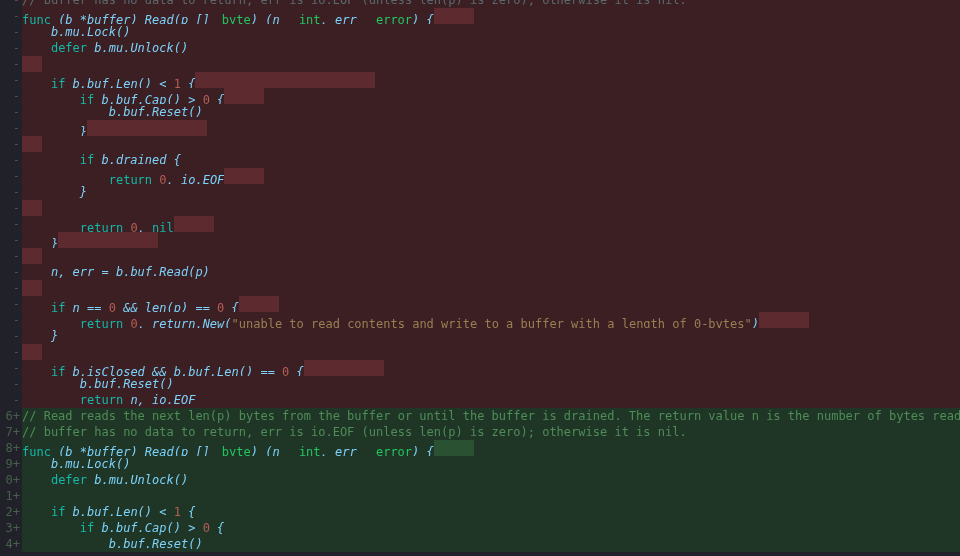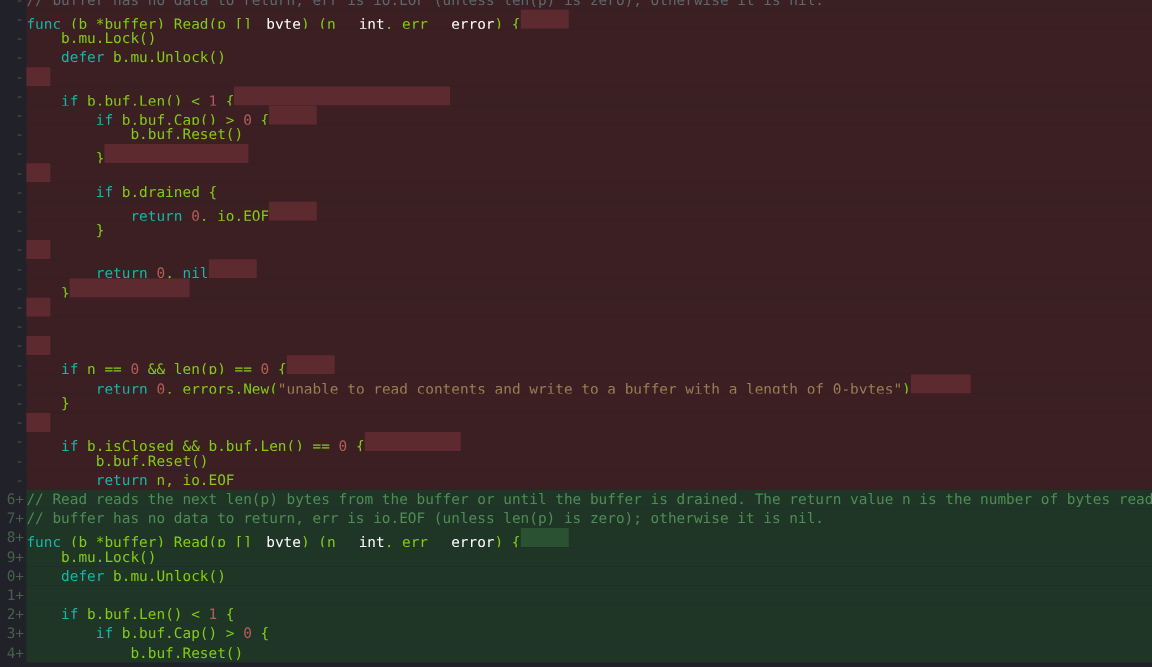--- a/index.html
+++ b/index.html
@@ -45,22 +45,22 @@
     display: inline-block;
     background: #5c2a2f;
     height: 16px;
     line-height: 16px;
   }
   .add .hl {
     background: #2a5232;
   }
   .tok-comment { color: #5a6a6e; }
   .tok-keyword { color: #14b8a6; }
-  .tok-ident   { color: #84cc16; }
-  .tok-type    { color: #ffffff; padding-left: 12px; }
+  .tok-ident   { color: #7dd3fc; font-style: italic; }
+  .tok-type    { color: #22c55e; padding-left: 12px; }
   .tok-string  { color: #9b7f53; }
   .tok-num     { color: #b55e57; }
   .add .tok-comment { color: #4f8c57; }
   .halfcut { margin-top: -8px; } 
 </style>
 </head>
 <body>
 
 <div class="editor">
 
@@ -144,36 +144,36 @@
     <span class="content del"><span>    </span><span class="tok-ident">}</span><span class="hl" style="width: 100px;"></span></span>
   </div>
 
   <div class="line">
     <span class="gutter del"><span>-</span></span>
     <span class="content del"><span class="hl" style="width: 20px;"></span></span>
   </div>
 
   <div class="line">
     <span class="gutter del"><span>-</span></span>
-    <span class="content del"><span>    </span></span>
+    <span class="content del"><span>    </span><span class="tok-ident">n, err = b.buf.Read(p)</span></span>
   </div>
 
   <div class="line">
     <span class="gutter del"><span>-</span></span>
     <span class="content del"><span class="hl" style="width: 20px;"></span></span>
   </div>
 
   <div class="line">
     <span class="gutter del"><span>-</span></span>
     <span class="content del"><span>    </span><span class="tok-keyword">if</span><span class="tok-ident"> n == </span><span class="tok-num">0</span><span class="tok-ident"> &amp;&amp; len(p) == </span><span class="tok-num">0</span><span class="tok-ident"> {</span><span class="hl" style="width: 40px;"></span></span>
   </div>
 
   <div class="line">
     <span class="gutter del"><span>-</span></span>
-    <span class="content del"><span>        </span><span class="tok-keyword">return</span> <span class="tok-num">0</span><span class="tok-ident">, errors.New(</span><span class="tok-string">"unable to read contents and write to a buffer with a length of 0-bytes"</span><span class="tok-ident">)</span><span class="hl" style="width: 50px;"></span></span>
+    <span class="content del"><span>        </span><span class="tok-keyword">return</span> <span class="tok-num">0</span><span class="tok-ident">, return.New(</span><span class="tok-string">"unable to read contents and write to a buffer with a length of 0-bytes"</span><span class="tok-ident">)</span><span class="hl" style="width: 50px;"></span></span>
   </div>
 
   <div class="line">
     <span class="gutter del"><span>-</span></span>
     <span class="content del"><span>    </span><span class="tok-ident">}</span></span>
   </div>
 
   <div class="line">
     <span class="gutter del"><span>-</span></span>
     <span class="content del"><span class="hl" style="width: 20px;"></span></span>

